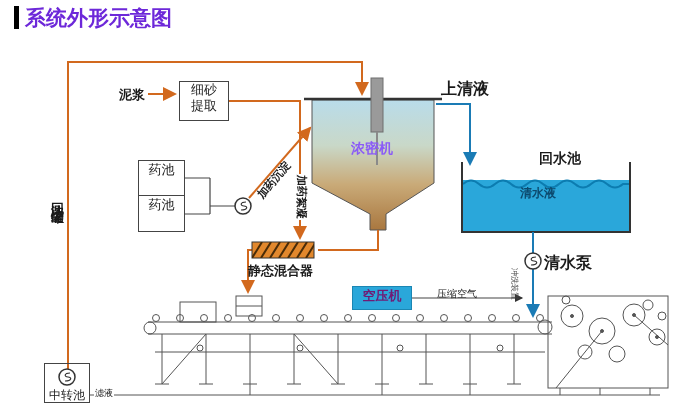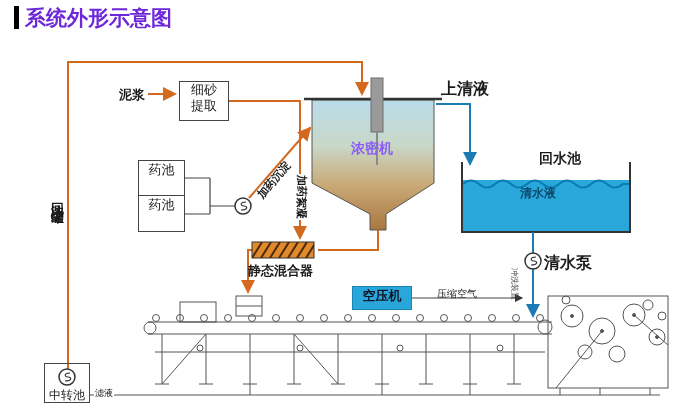--- a/index.html
+++ b/index.html
@@ -31,21 +31,21 @@
   .returntank{left:48px;top:192px;font-size:13px;writing-mode:vertical-rl;letter-spacing:3px;background:#fff;}
   
   .box{position:absolute;z-index:2;border:1.5px solid #444;background:#fff;
        display:flex;align-items:flex-start;justify-content:center;font-size:13px;box-sizing:border-box;}
   .sandbox{left:179px;top:81px;width:50px;height:40px;}
   .sandbox span{display:block;width:30px;text-align:center;line-height:1.25;}
   .chem1{left:138px;top:160px;width:47px;height:36px;}
   .chem2{left:138px;top:195px;width:47px;height:37px;}
   .transferbox{left:44px;top:363px;width:46px;height:40px;background:transparent;}
   .aircomp{left:352px;top:286px;width:60px;height:24px;background:#2aa7da;border:1px solid #1b86b3;
-           color:#0f172a;font-weight:bold;font-size:13px;}
+           color:#701a75;font-weight:bold;font-size:13px;}
 </style>
 </head>
 <body>
 
 <div id="canvas">
 
   <svg id="schematic" width="700" height="420" viewBox="0 0 700 420">
     <defs>
       <marker id="ao" markerWidth="8" markerHeight="8" refX="6" refY="3.5" orient="auto">
         <path d="M0,0 L7,3.5 L0,7 Z" fill="#d2691e"></path>

